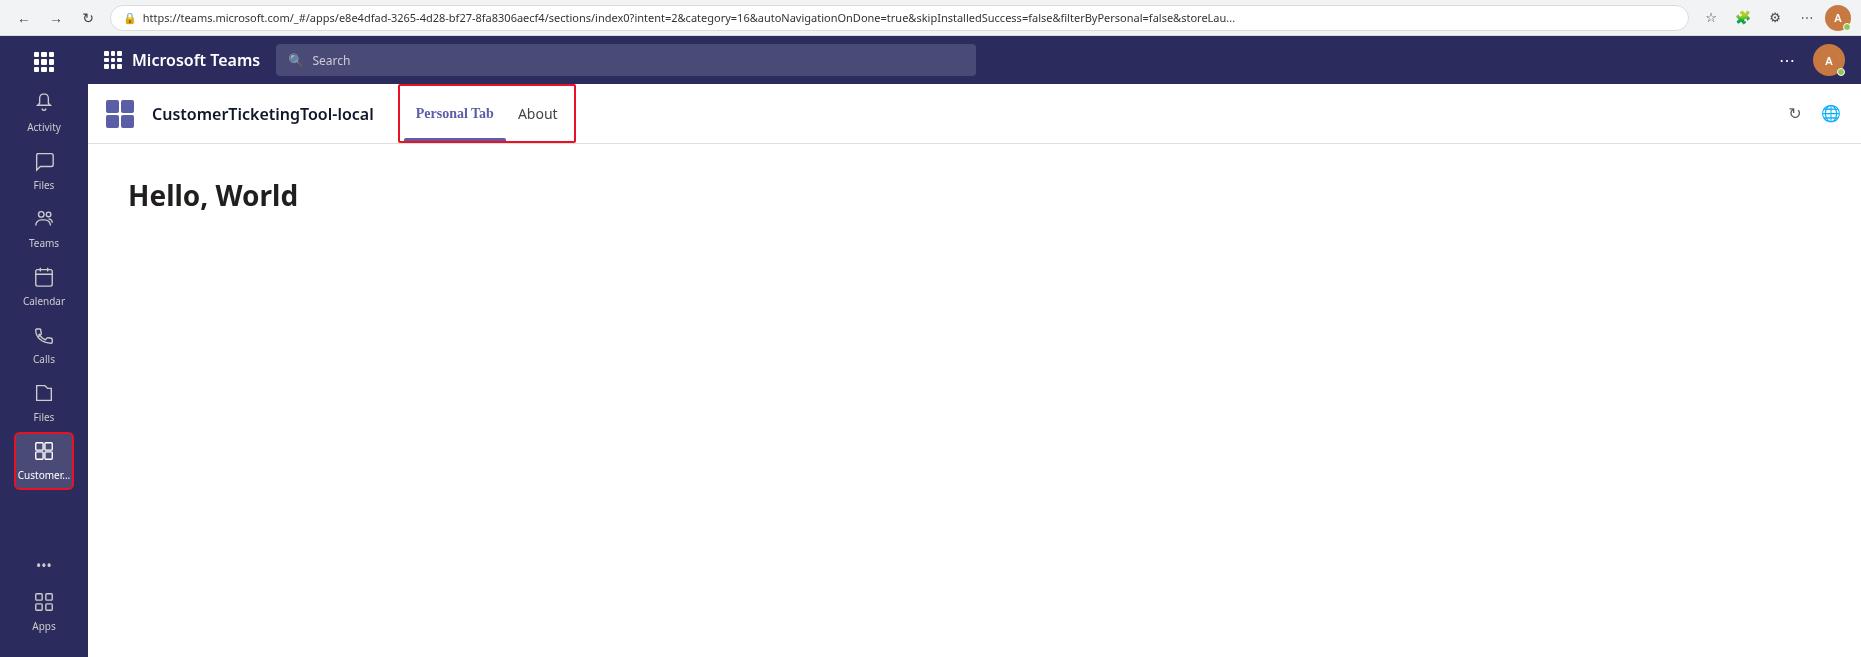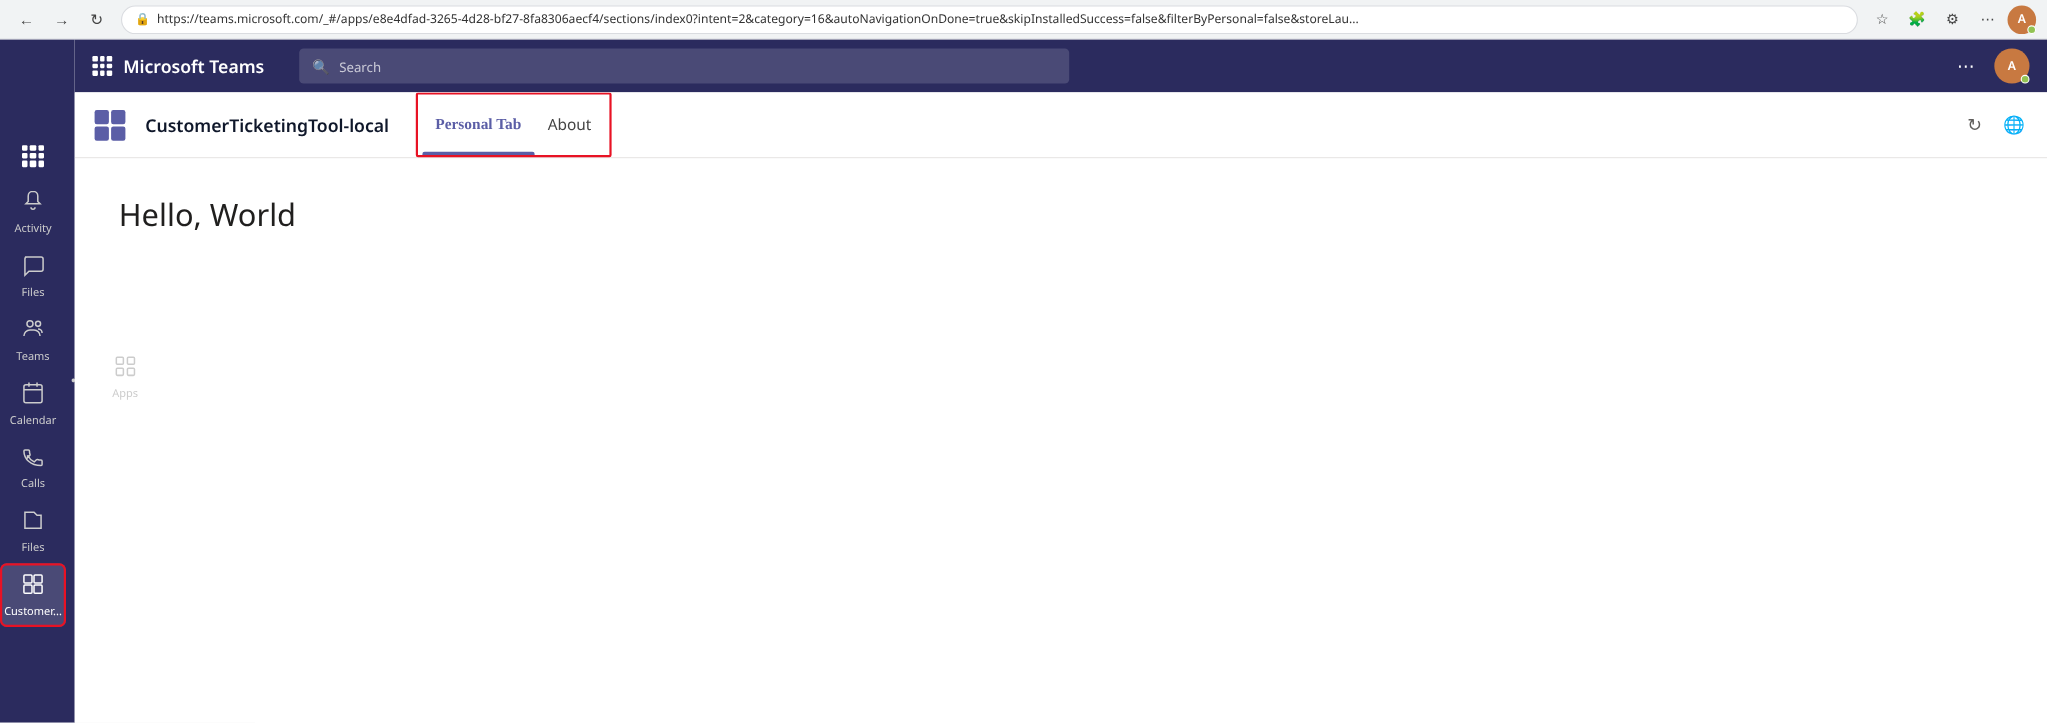--- a/index.html
+++ b/index.html
@@ -91,24 +91,24 @@
 
     
     .teams-app {
       display: flex;
       height: calc(657px - 36px);
       background: white;
     }
 
     
     .sidebar {
-      width: 68px;
+      width: 88px;
       background: #2b2b5e;
       display: flex;
-      flex-direction: row;
+      flex-direction: column;
       align-items: center;
       padding: 8px 0;
       flex-shrink: 0;
     }
     .sidebar-top {
       display: flex;
       flex-direction: column;
       align-items: center;
       gap: 0;
       flex: 1;
@@ -161,21 +161,21 @@
       background: #f3f2f1;
     }
 
     
     .teams-header {
       background: #2b2b5e;
       height: 48px;
       display: flex;
       align-items: center;
       padding: 0 16px;
-      gap: 32px;
+      gap: 16px;
       flex-shrink: 0;
     }
     .teams-logo-area {
       display: flex;
       align-items: center;
       gap: 10px;
     }
     .grid-icon {
       width: 20px;
       height: 20px;
@@ -330,21 +330,21 @@
 
     
     .page-content {
       flex: 1;
       padding: 32px 40px;
       background: white;
       overflow-y: auto;
     }
     .page-heading {
       font-size: 28px;
-      font-weight: 400;
+      font-weight: 700;
       color: #201f1e;
       margin-bottom: 12px;
     }
     .page-subtext {
       font-size: 14px;
       color: #605e5c;
     }
   </style>
 </head>
 <body>

